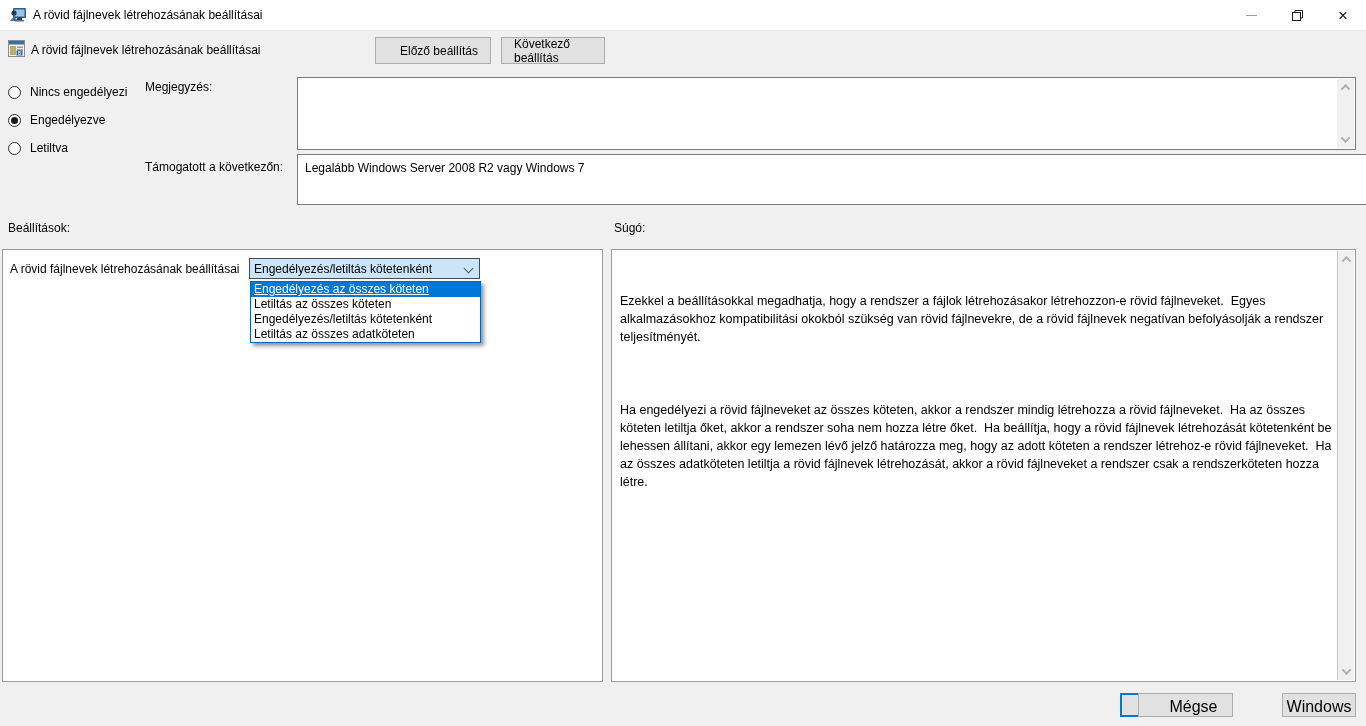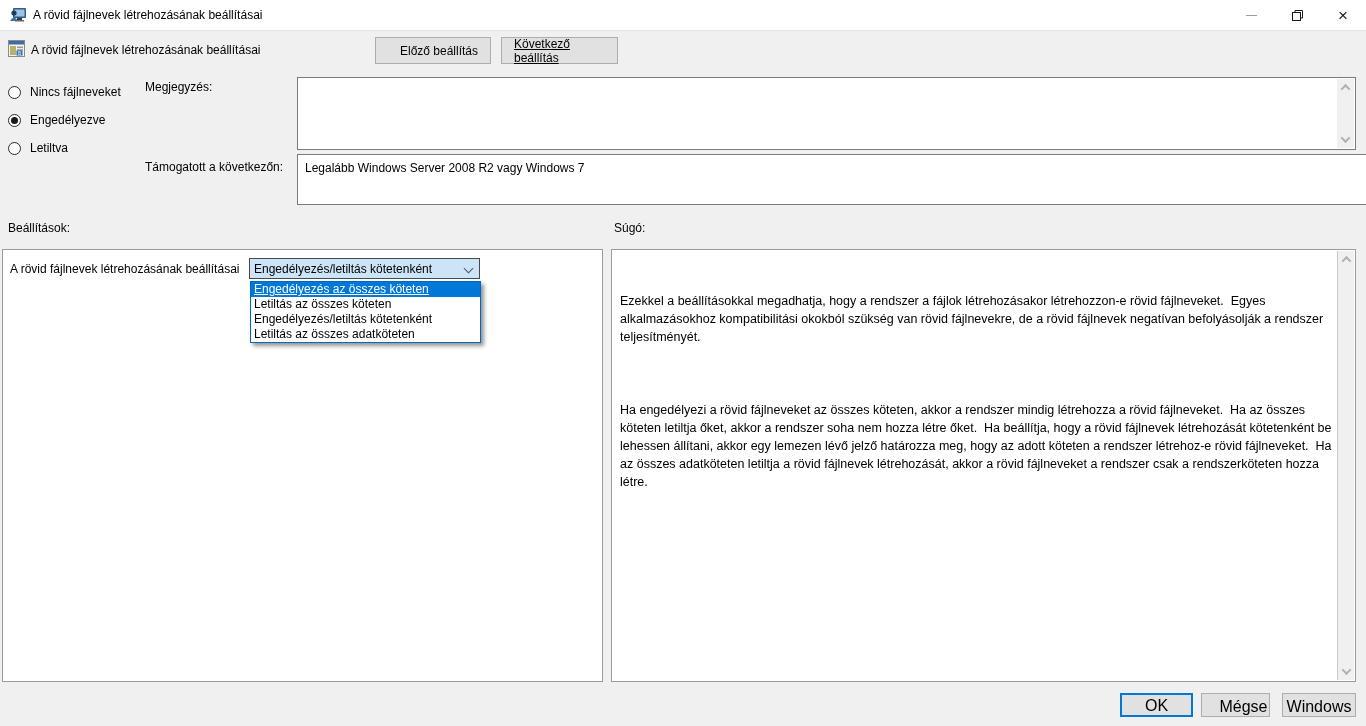--- a/index.html
+++ b/index.html
@@ -25,21 +25,21 @@
   .appbg { left:0; top:30px; width:1366px; height:696px; background:#f0f0f0; border-top:1px solid #e5e5e5; }
 
   
   .hdr-icon { left:8px; top:40px; width:17px; height:17px; }
   .hdr-title { left:31px; top:43px; font-size:12px; white-space:nowrap; }
   .nav-btn {
     height:27px; background:#e1e1e1; border:1px solid #adadad;
     display:flex; align-items:center; justify-content:center; font-size:12px;padding-left:12px;
   }
   .btn-prev { left:375px; top:37px; width:116px; }
-  .btn-next { left:501px; top:37px; width:117px;text-decoration:underline; }
+  .btn-next { left:501px; top:37px; width:104px; }
 
   
   .radio-row { left:8px; height:16px; display:flex; align-items:center; gap:9px; }
   .r1 { top:84px; } .r2 { top:112px; } .r3 { top:140px; }
   .radio-circle {
     width:13px; height:13px; border:1px solid #2b2b2b; border-radius:50%;
     background:#fff; display:flex; align-items:center; justify-content:center; flex:0 0 auto;
   }
   .radio-dot { width:7px; height:7px; border-radius:50%; background:#1a1a1a; }
 
@@ -99,21 +99,21 @@
   }
   .dd-item { height:15px; line-height:15px; padding-left:3px; white-space:nowrap; font-size:12px; }
   .dd-item.hl { background:#0078d7; color:#fff;text-decoration:underline; }
 
   
   .foot-btn {
     top:693px; height:24px; background:#e1e1e1; border:1px solid #adadad;
     display:flex; align-items:flex-end; justify-content:center; font-size:16px;
   }
   .btn-ok { left:1120px; width:73px; border:2px solid #0078d7; }
-  .btn-cancel { left:1201px; width:69px;padding-left:16px; }
+  .btn-cancel { left:1138px; width:95px;padding-left:16px; }
   .btn-apply { left:1282px; width:74px; }
 </style>
 </head>
 <body>
 
 <div class="abs appbg"></div>
 
 <div class="abs titlebar">
   <span class="abs titlebar-icon">
     <svg width="18" height="18" viewBox="0 0 18 18">
@@ -154,21 +154,21 @@
 <span class="abs hdr-title">A rövid fájlnevek létrehozásának beállításai</span>
 <div class="abs nav-btn btn-prev">
     <span>Előző beállítás</span>
   </div>
 <div class="abs nav-btn btn-next">
     <span>Következő beállítás</span>
   </div>
 
 <div class="abs radio-row r1">
   <span class="radio-circle"></span>
-  <span>Nincs fájlneveket</span>
+  <span>Nincs engedélyezi</span>
 </div>
 <div class="abs radio-row r2">
   <span class="radio-circle">
       <span class="radio-dot"></span>
     </span>
   <span>Engedélyezve</span>
 </div>
 <div class="abs radio-row r3">
   <span class="radio-circle"></span>
   <span>Letiltva</span>

